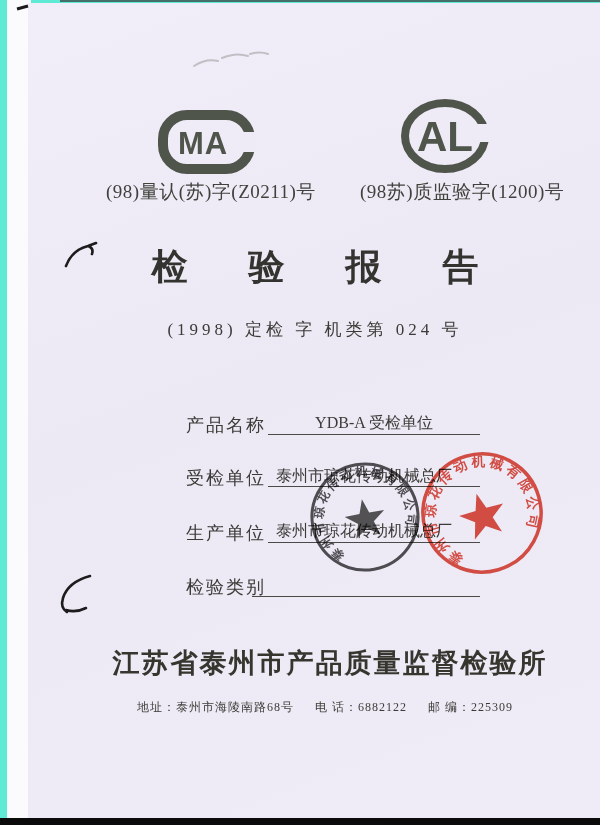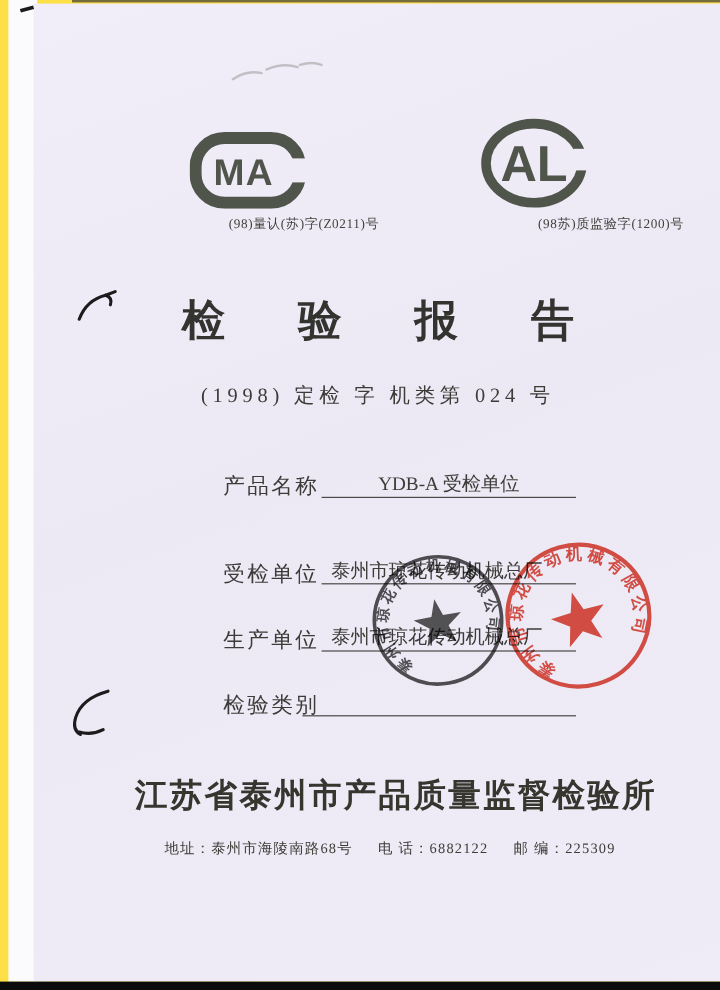--- a/index.html
+++ b/index.html
@@ -1,51 +1,51 @@
 <!DOCTYPE html>
 <html><head>
 <meta charset="utf-8">
 <style>
   html,body{margin:0;padding:0;}
   body{width:600px;height:825px;overflow:hidden;background:#111;
        font-family:"Liberation Serif","DejaVu Serif",serif;}
-  #scan{position:relative;width:600px;height:825px;background:#fde047;}
+  #scan{position:relative;width:600px;height:825px;background:#5eead4;}
 
   
   .white-strip{position:absolute;left:7px;top:0;width:24px;height:818px;background:#fbfafd;}
   .paper{position:absolute;left:28px;top:3px;width:572px;height:815px;
          background:linear-gradient(160deg,#f2eef9 0%,#ece8f4 45%,#efebf7 100%);}
   .top-line{position:absolute;left:60px;top:0;width:540px;height:2px;background:#3a3a3a;opacity:.7;}
   .bottom-edge{position:absolute;left:0;top:818px;width:600px;height:7px;background:#0b0b0b;}
 
   
   .mark{position:absolute;}
   .smudge{position:absolute;left:188px;top:46px;width:86px;height:30px;opacity:.45;filter:blur(.6px);}
 
   
   .cma{position:absolute;left:158px;top:110px;width:97px;height:64px;}
   .cal{position:absolute;left:400px;top:98px;width:90px;height:76px;}
-  .cert{position:absolute;width:210px;text-align:right;font-size:11px;color:#3f423c;
+  .cert{position:absolute;width:210px;text-align:left;font-size:19px;color:#3f423c;
         letter-spacing:.5px;white-space:nowrap;}
   .cert-left{left:106px;top:179px;}
   .cert-right{left:360px;top:179px;}
 
   
   .title{position:absolute;left:30px;top:243px;width:570px;text-align:center;
          font-size:36px;font-weight:bold;color:#33332f;letter-spacing:26px;text-indent:26px;white-space:nowrap;}
   .docnum{position:absolute;left:30px;top:318px;width:570px;text-align:center;
           font-size:17px;color:#3b3b37;letter-spacing:4px;white-space:nowrap;}
 
   
   .row{position:absolute;left:0;width:600px;height:26px;}
   .row .lbl{position:absolute;left:186px;top:0;font-size:18px;color:#3b3b37;letter-spacing:2px;white-space:nowrap;}
   .row .val{position:absolute;left:268px;top:0;width:212px;text-align:center;
             font-size:16px;color:#3b3b37;white-space:nowrap;}
   .row .line{position:absolute;left:268px;width:212px;border-bottom:1.6px solid #4a4a46;}
-  .r1{top:393px}.r1 .line{top:21px}
+  .r1{top:413px}.r1 .line{top:21px}
   .r2{top:466px}.r2 .val{text-align:left;padding-left:8px}.r2 .line{top:20px}
   .r3{top:521px}.r3 .val{text-align:left;padding-left:8px}.r3 .line{top:21px}
   .r4{top:575px}.r4 .val{letter-spacing:14px}.r4 .line{left:252px;width:228px;top:21px}
 
   
   .seal{position:absolute;mix-blend-mode:multiply;}
   .seal-black{left:305px;top:457px;width:120px;height:120px;opacity:.82;transform:rotate(-10deg);}
   .seal-red{left:416px;top:447px;width:132px;height:132px;opacity:.88;transform:rotate(-16deg);}
 
   

